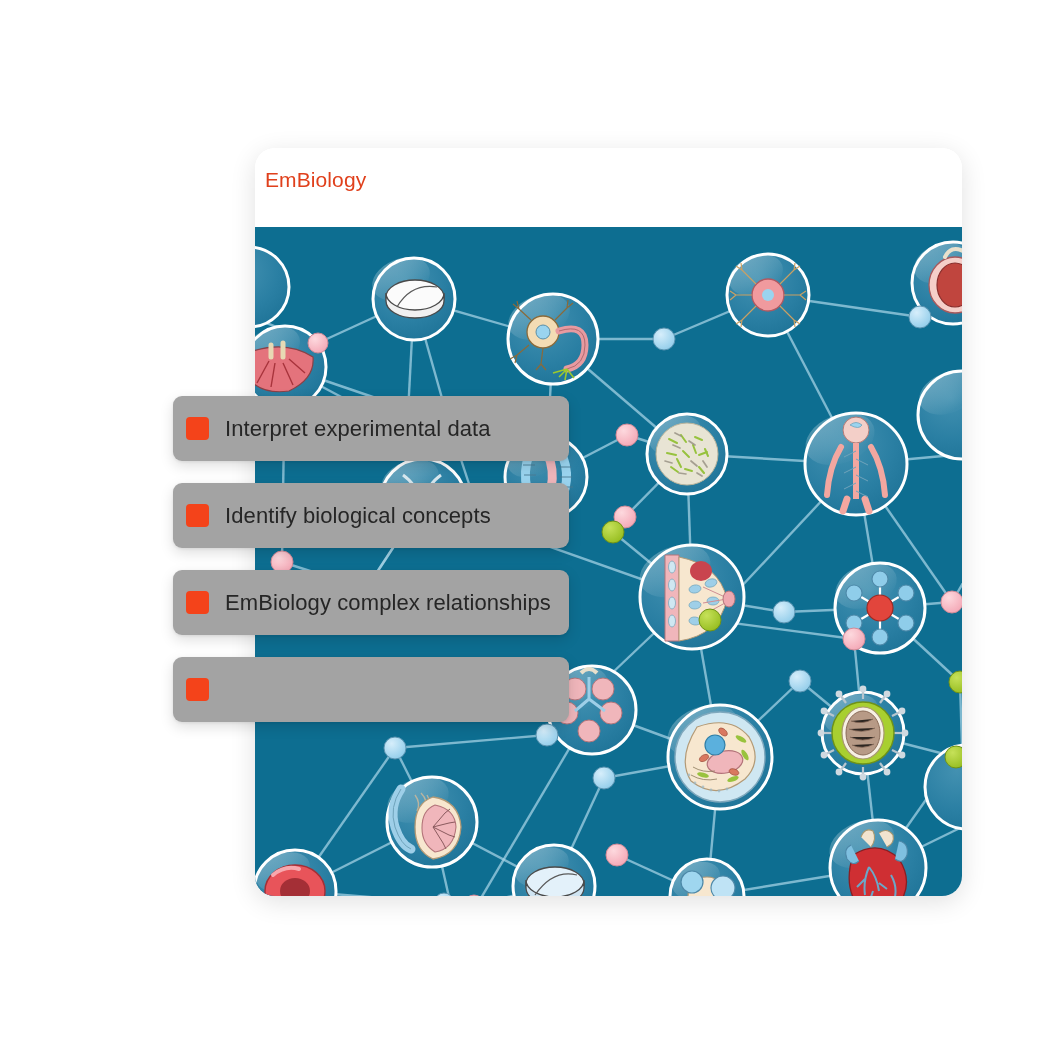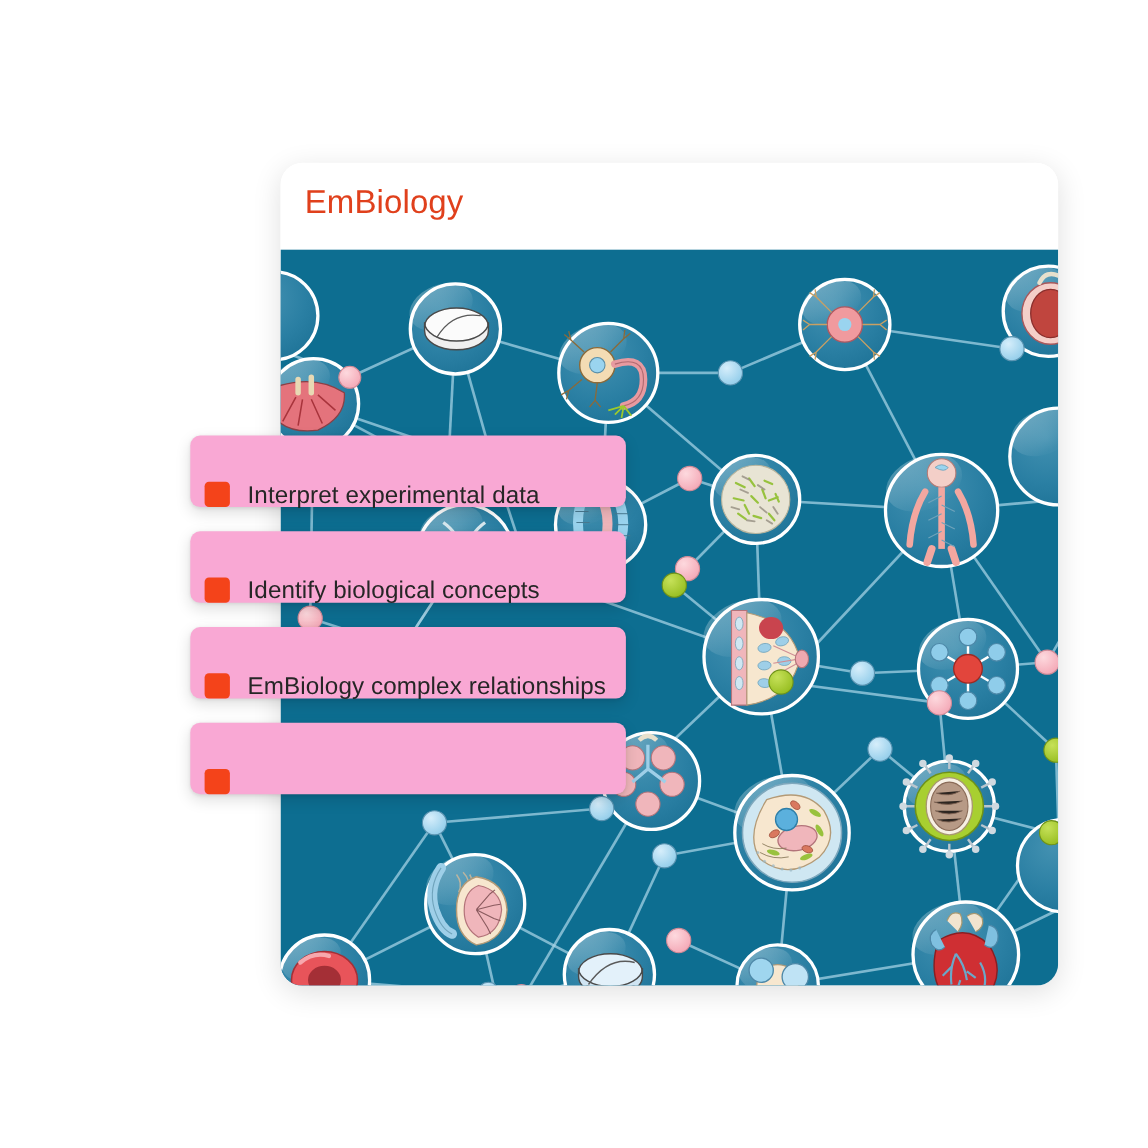--- a/index.html
+++ b/index.html
@@ -31,23 +31,23 @@
 
   #app-header {
     position: absolute;
     left: 0; top: 0;
     width: 100%;
     height: 79px;
     background: #ffffff;
   }
   #app-title {
     position: absolute;
-    left: 22px;
+    left: 10px;
     top: 20px;
-    font-size: 30px;
+    font-size: 21px;
     color: #e0401c;
     letter-spacing: 0.1px;
     font-weight: 400;
     white-space: nowrap;
   }
 
   
   #network-canvas {
     position: absolute;
     left: 0;
@@ -62,26 +62,26 @@
   #feature-list {
     position: absolute;
     left: 173px;
     top: 396px;
     width: 396px;
   }
   .feature-card {
     position: relative;
     width: 396px;
     height: 65px;
-    background: #f9a8d4;
+    background: #a3a3a3;
     border-radius: 9px;
     box-shadow: 0 5px 14px rgba(0,0,0,0.13), 0 1px 3px rgba(0,0,0,0.08);
     margin-bottom: 22px;
     display: flex;
-    align-items: flex-end;
+    align-items: center;
     box-sizing: border-box;
     padding-left: 13px;
   }
   .feature-bullet {
     width: 23px;
     height: 23px;
     border-radius: 4px;
     background: #f4431a;
     flex: 0 0 auto;
   }

